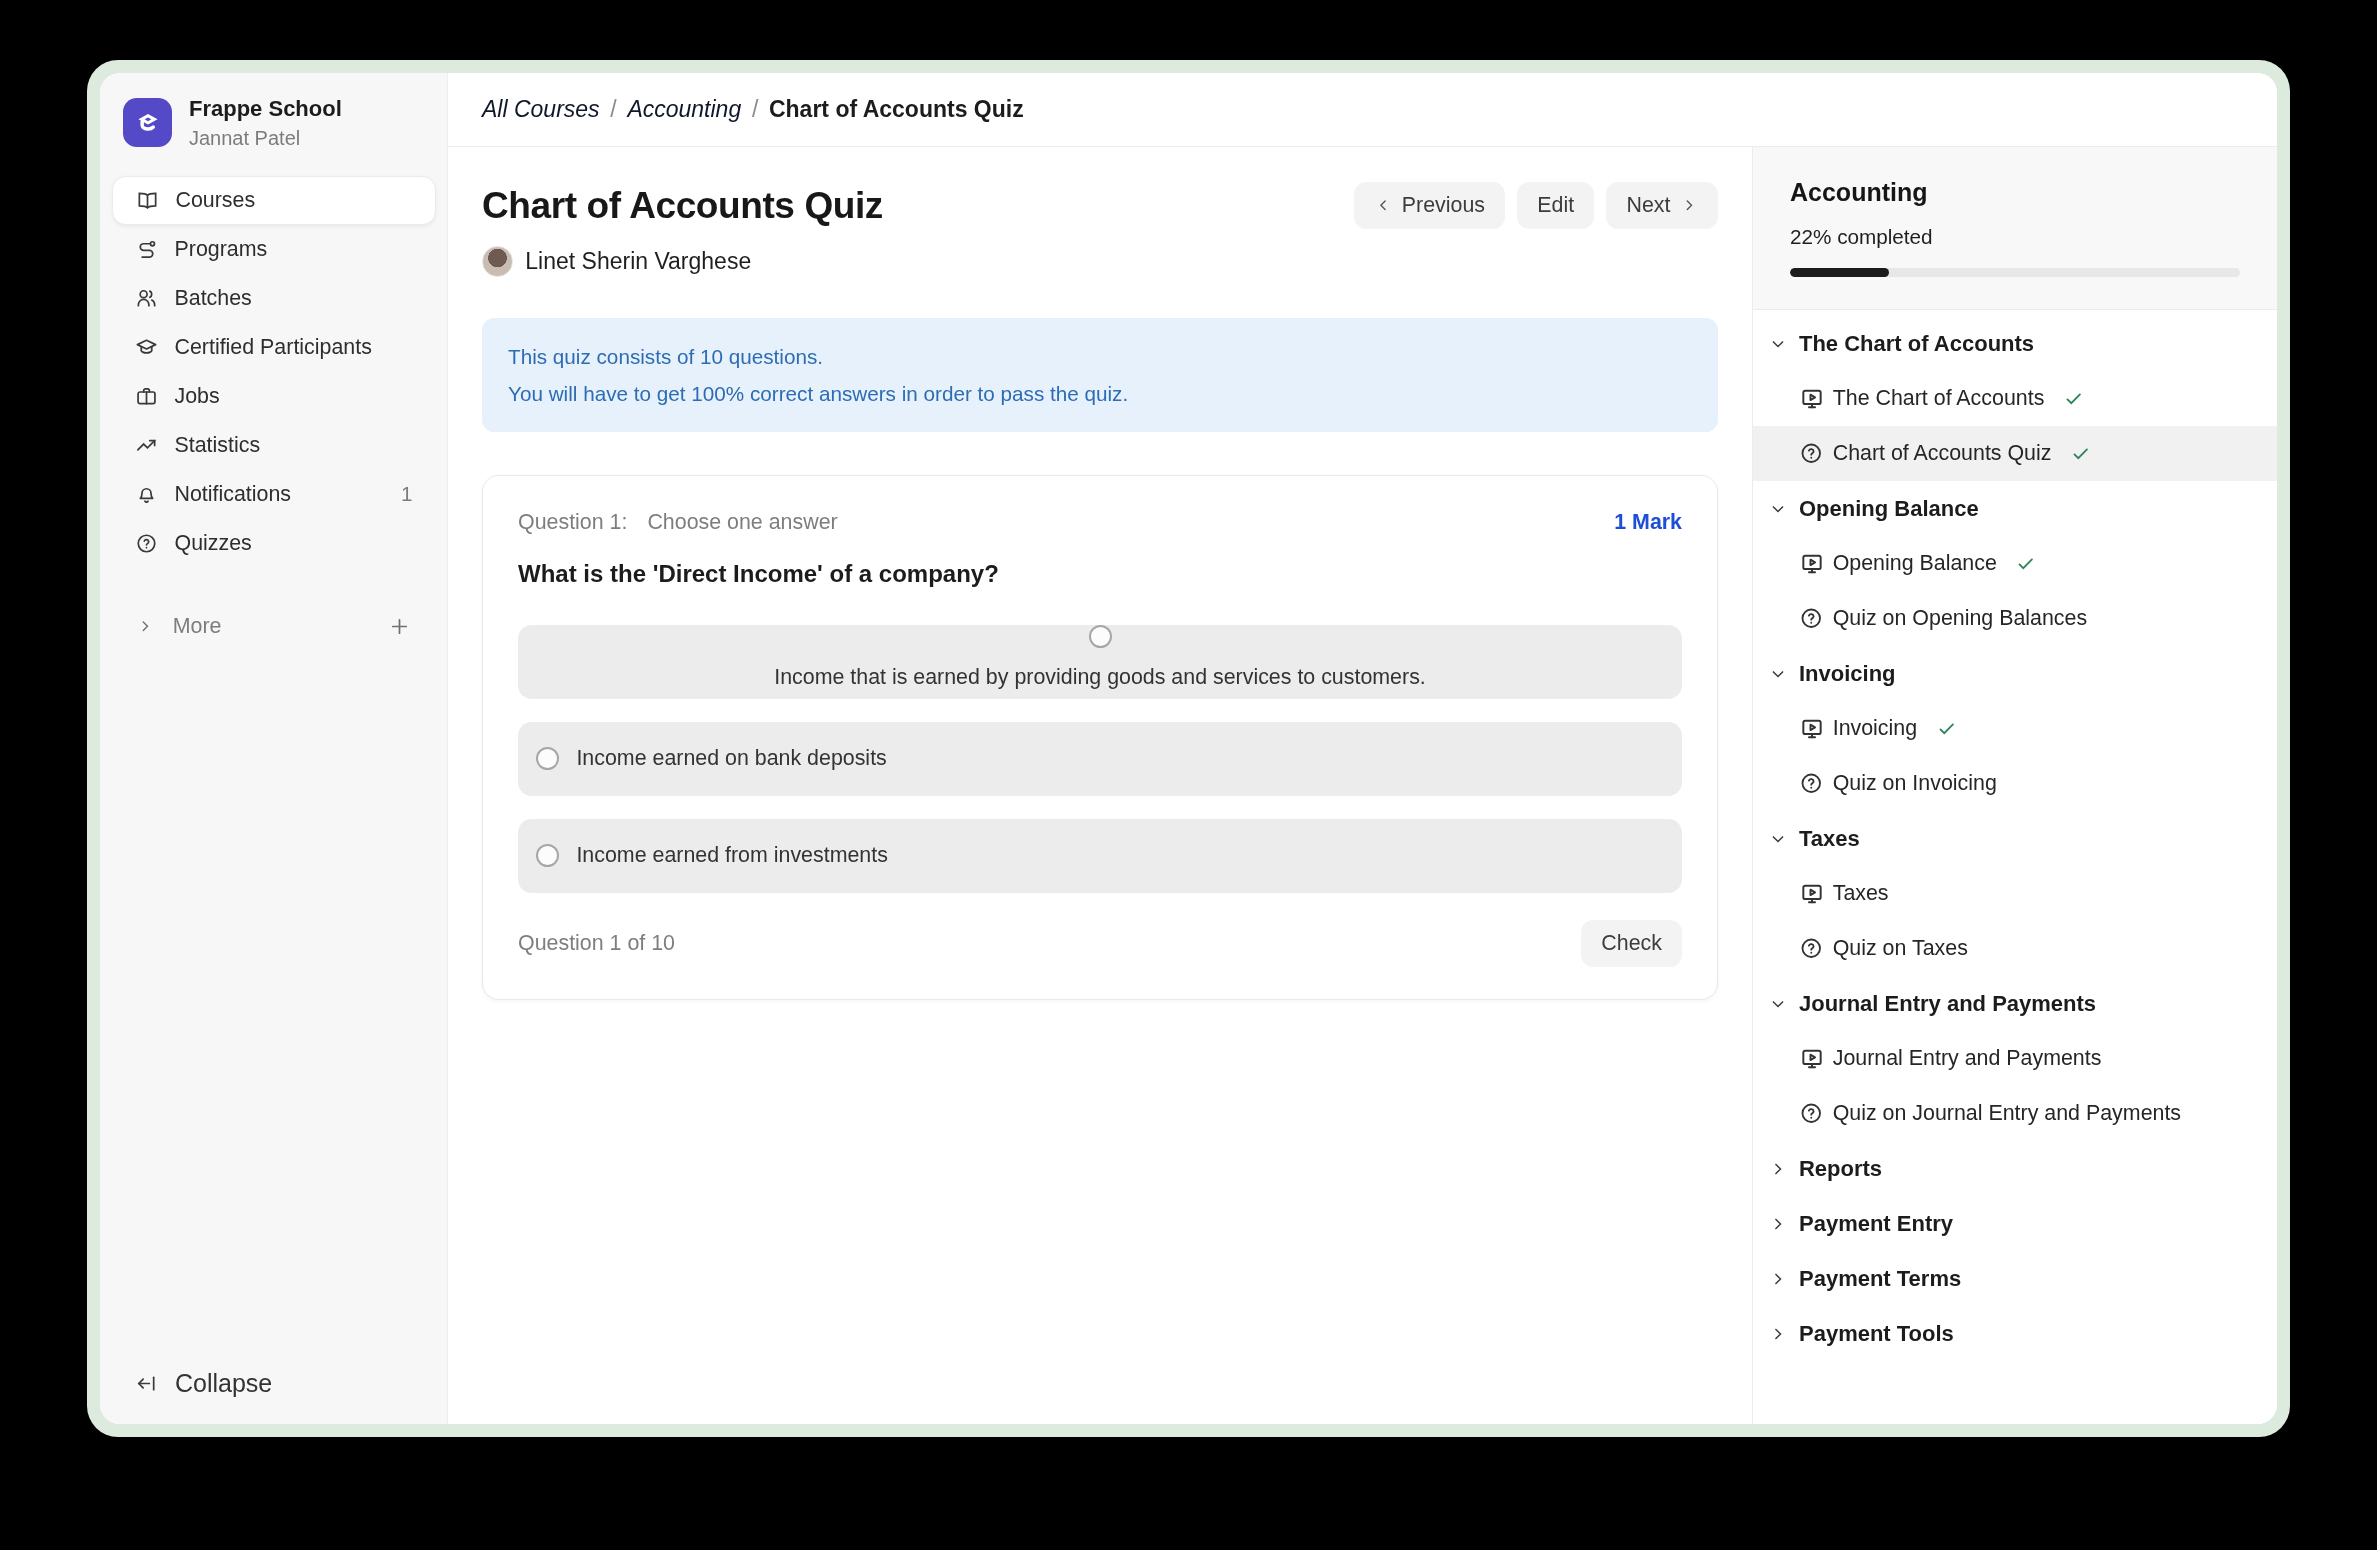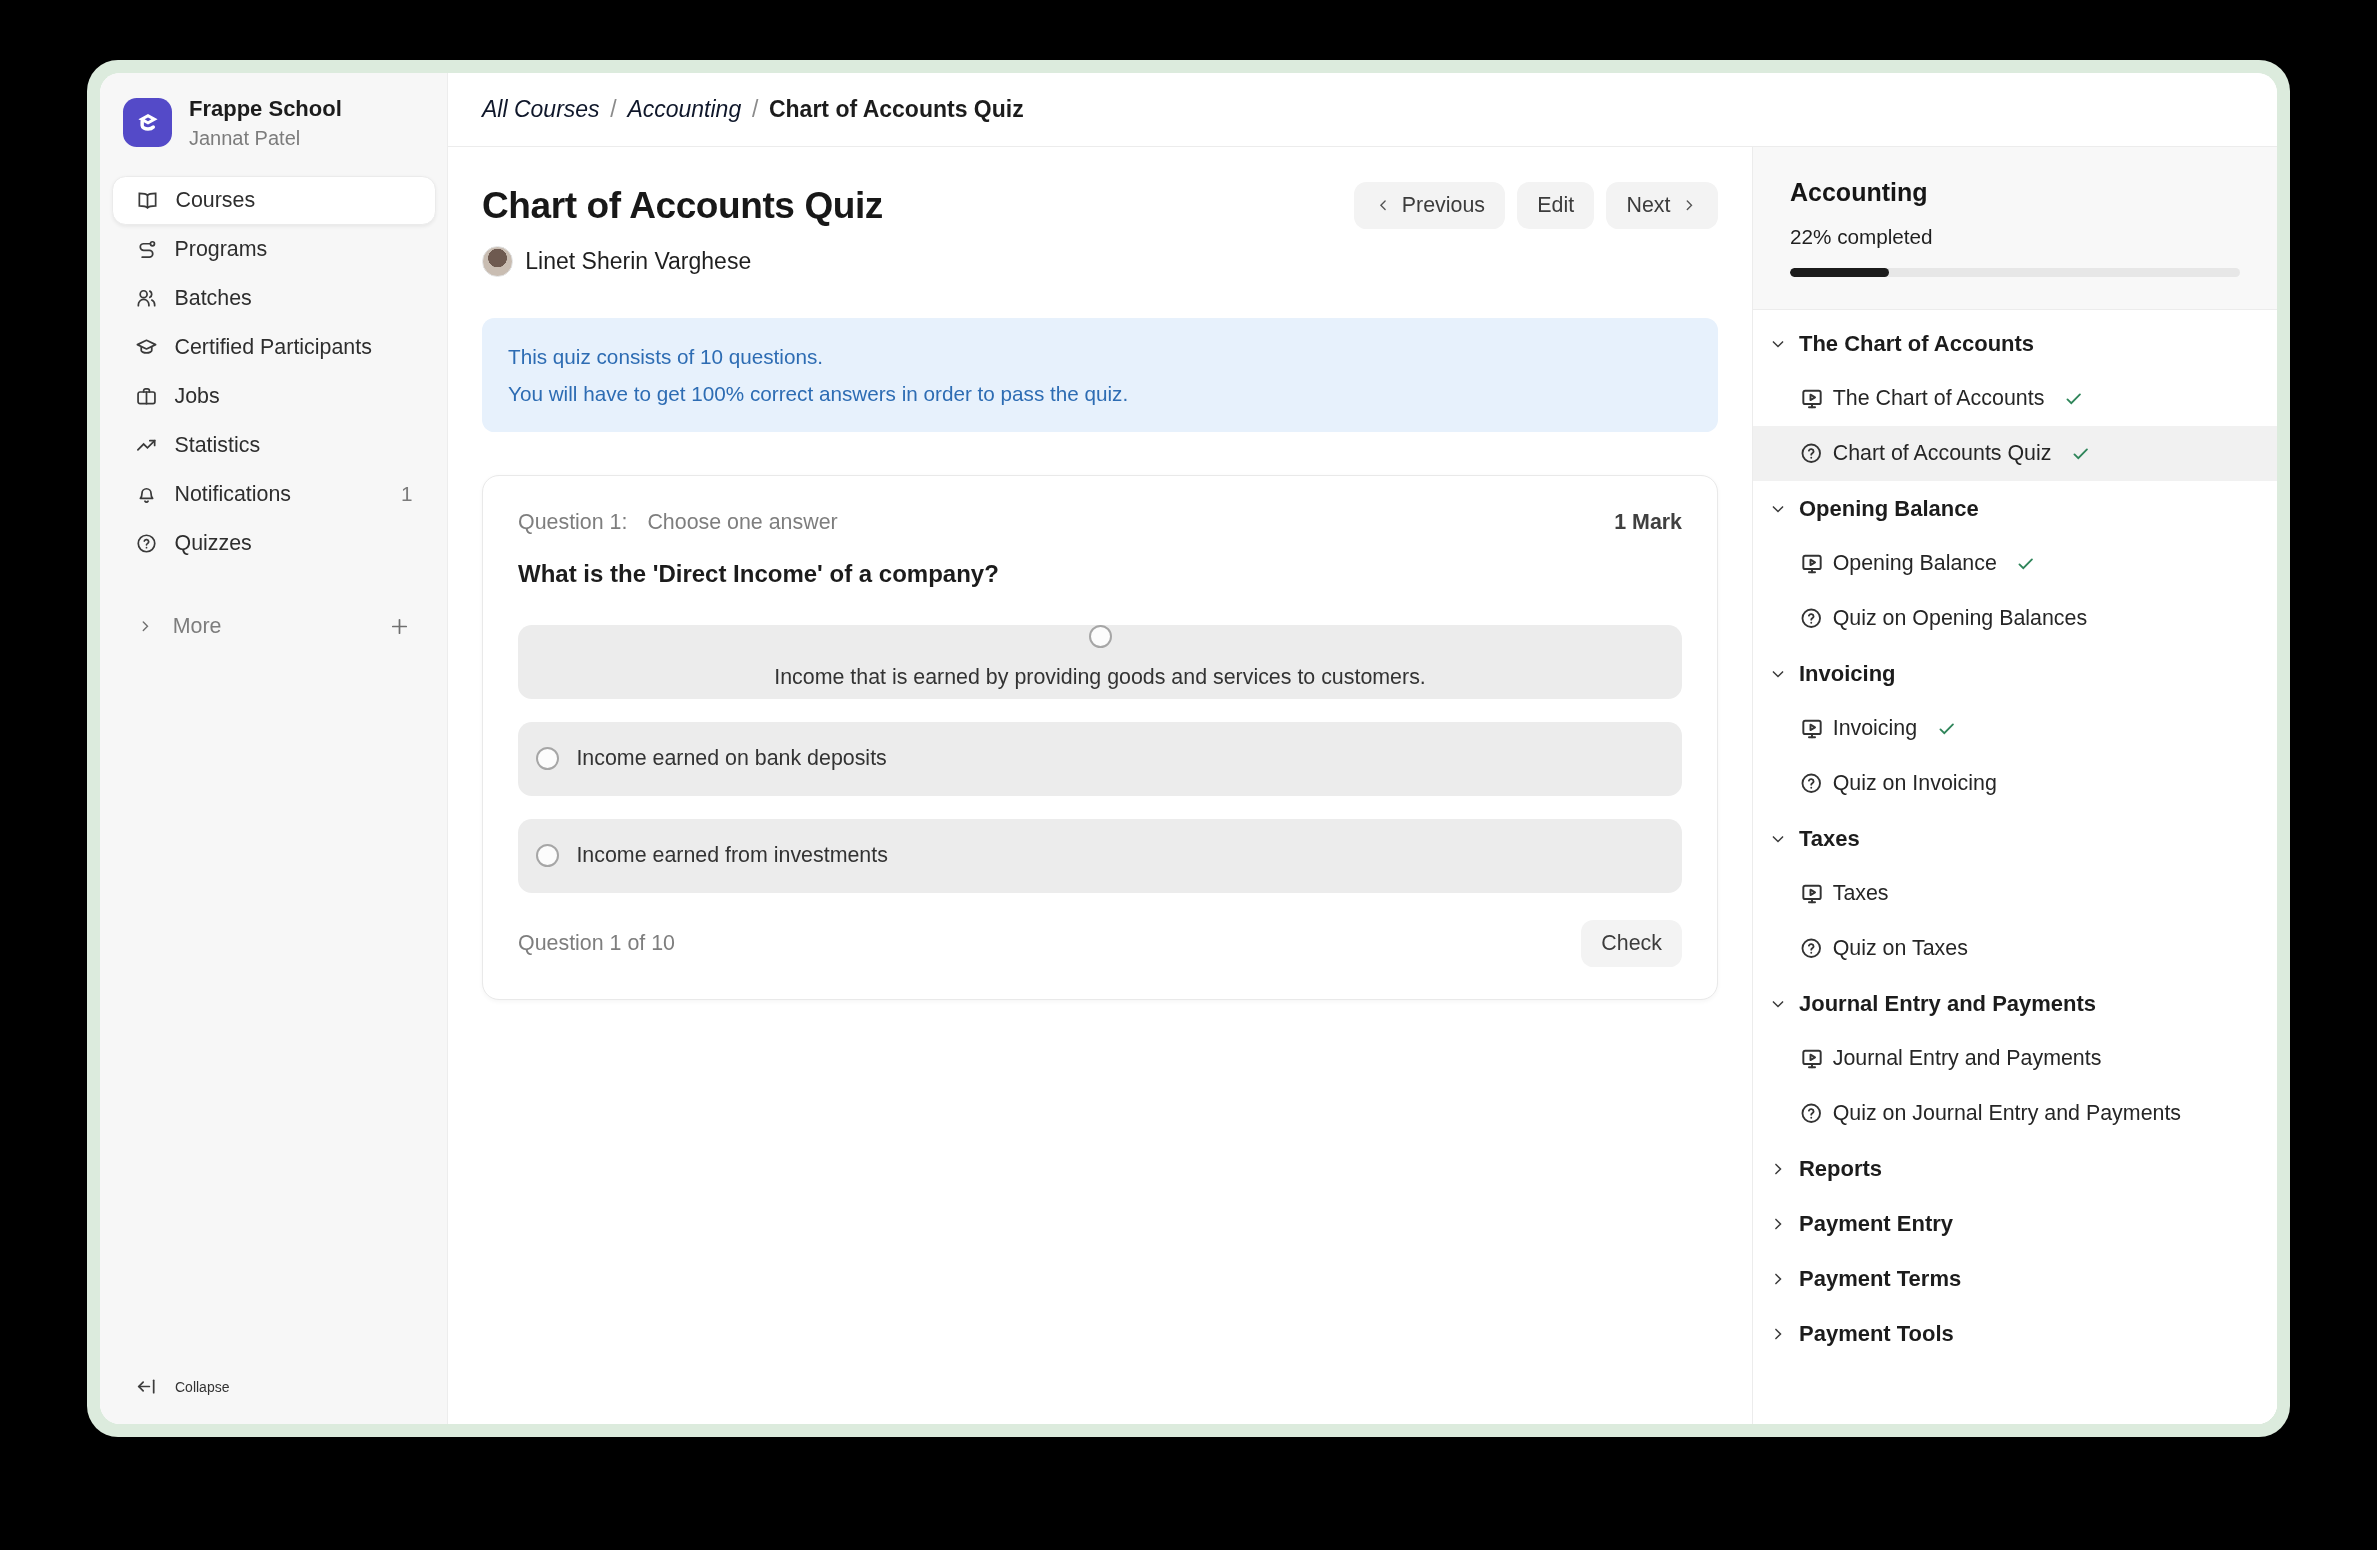--- a/index.html
+++ b/index.html
@@ -30,21 +30,21 @@
   .nav-item .icn{color:#3A3A3A; flex:0 0 23px;}
   .nav-item.active{background:#fff; border:0.8px solid #EBEBEB; box-shadow:0 1.5px 3.8px rgba(0,0,0,.06);}
   .nav-badge{margin-left:auto; color:#7C7C7C; font-size:20.7px;}
   .more-row{margin-top:34px; padding:0 11.5px;}
   .more-inner{height:49px; display:flex; align-items:center; gap:18.4px; padding:0 24.5px; cursor:pointer;}
   .more-inner .icn{color:#6F6F6F;}
   .more-label{font-size:21.4px; color:#7D7D7D;}
   .more-plus{margin-left:auto; color:#6F6F6F; cursor:pointer;}
   .collapse-row{margin-top:auto; padding:0 35px 26px; display:flex; align-items:center; gap:17px; cursor:pointer;}
   .collapse-row .icn{color:#3C3C3C;}
-  .collapse-label{font-size:14px; color:#333;}
+  .collapse-label{font-size:25px; color:#333;}
 
   
   .center{flex:1; display:flex; flex-direction:column; min-width:0; background:#fff;}
   .topbar{flex:0 0 74px; display:flex; align-items:center; padding:0 34px;
           border-bottom:0.8px solid #ECECEC; font-size:23px; white-space:nowrap;}
   .crumb{color:#0f172a; cursor:pointer;font-style:italic;}
   .crumb-sep{color:#8B8B8B; margin:0 10.7px;}
   .crumb-current{color:#1C1C1C; font-weight:600;}
   .body-row{flex:1; display:flex; min-height:0;}
   .main{flex:1; min-width:0; padding:0 34px; overflow:hidden;}
@@ -59,21 +59,21 @@
   .avatar{width:31px; height:31px; border-radius:50%; border:0.8px solid #E2E2E2;
           background:radial-gradient(circle at 50% 38%, #6e5a50 0 40%, #c9bdb2 41% 100%),
                      linear-gradient(#e7e3df,#cfc8c0);}
   .author-name{font-size:23px; color:#1F1F1F;}
   .notice{margin-top:41px; background:var(--notice-bg); border-radius:12.3px; padding:20px 26px;
           font-size:20.7px; color:var(--notice-text); line-height:37px;}
   .qcard{margin-top:43px; background:#fff; border:0.8px solid #E9E9E9; border-radius:17px;
          padding:34px 35px 32px; box-shadow:0 1.5px 4.6px rgba(0,0,0,.04);}
   .qcard-head{display:flex; align-items:baseline; font-size:21.4px; color:#7E7E7E;}
   .qcard-head .qhint{margin-left:20px;}
-  .qcard-head .qmarks{margin-left:auto; color:#404040; font-weight:bold;}
+  .qcard-head .qmarks{margin-left:auto; color:#1d4ed8; font-weight:bold;}
   .qtext{margin-top:24.5px; font-size:24px; font-weight:bold; color:#1C1C1C;}
   .options{margin-top:13.8px;}
   .option{margin-top:23px; height:74px; background:#ECECEC; border-radius:13.8px; display:flex;
           align-items:center; padding:0 18.4px; gap:17px; font-size:21.4px; color:#333; cursor:pointer;}
   .option:first-child{margin-top:37px;flex-direction:column;}
   .radio{width:23px; height:23px; border-radius:50%; border:2.3px solid #A6A6A6; background:#FCFCFC; flex:0 0 23px;}
   .qfoot{margin-top:27.6px; display:flex; align-items:center; justify-content:space-between;}
   .qprogress{font-size:21.4px; color:#7E7E7E;}
 
   

